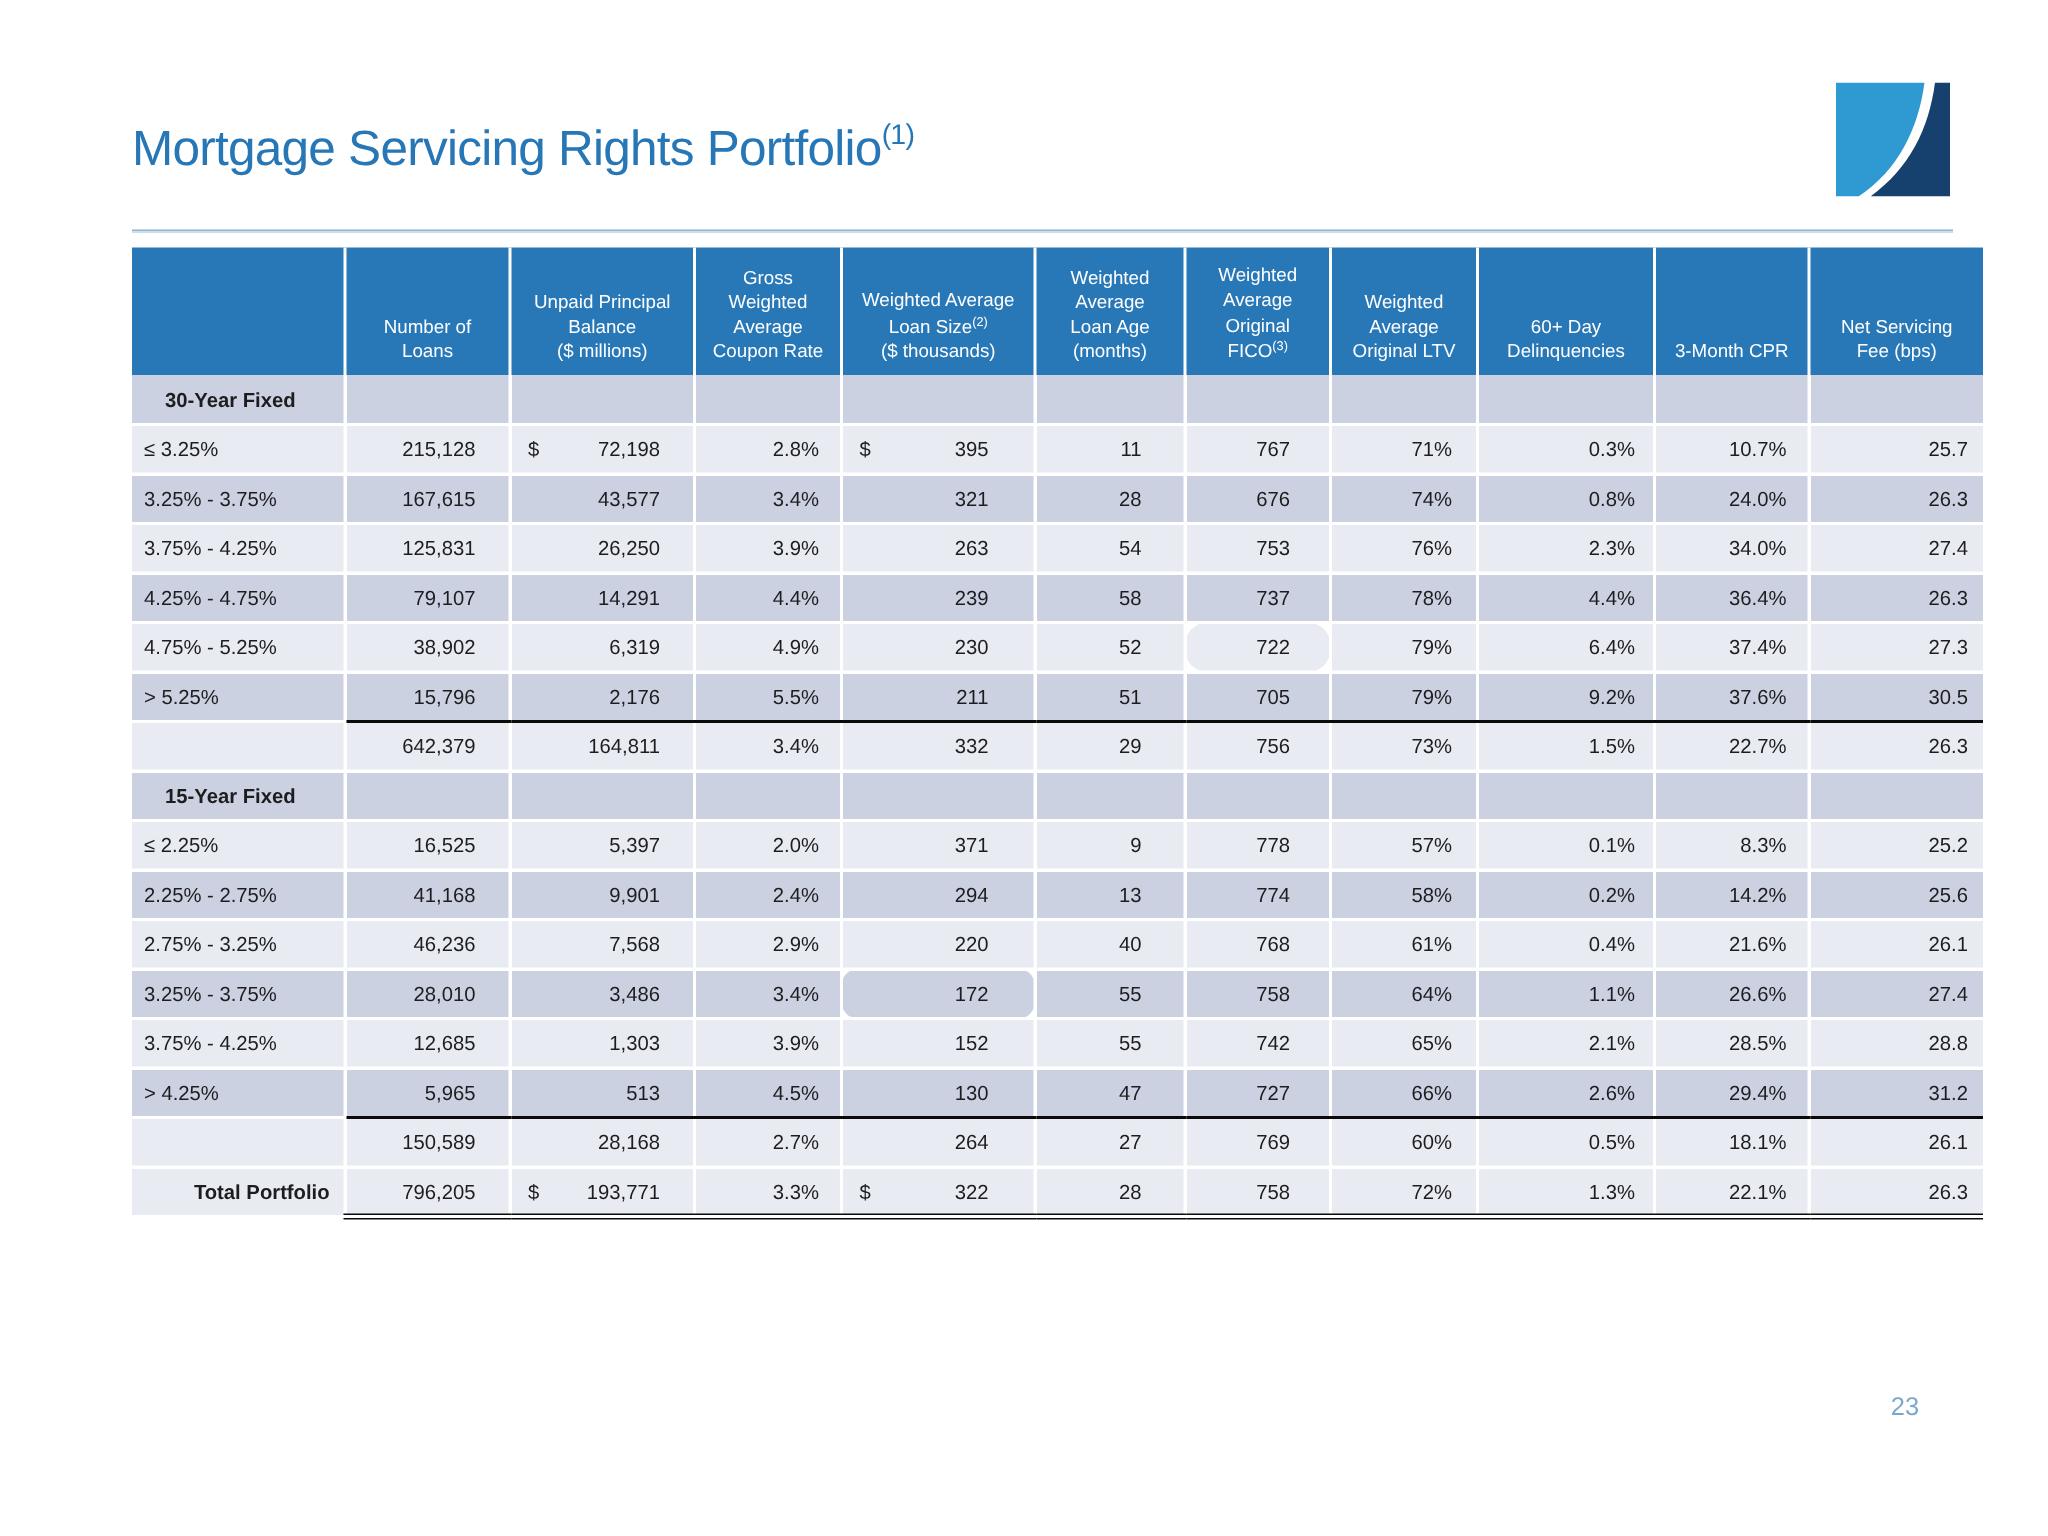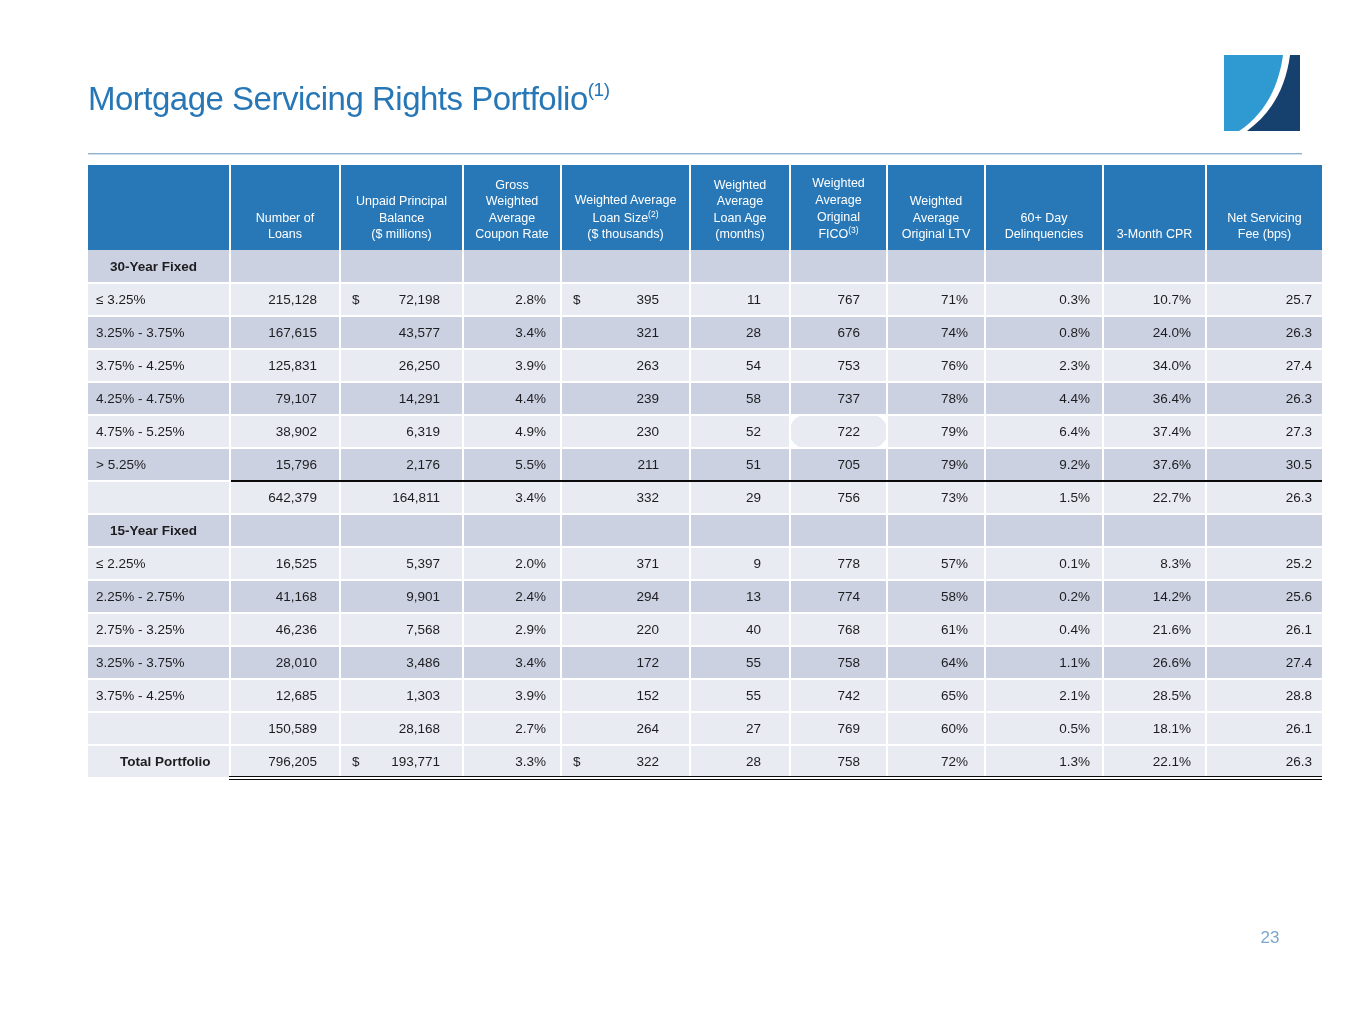--- a/index.html
+++ b/index.html
@@ -41,21 +41,21 @@
     border-right: 2px solid #ffffff; border-bottom: 2px solid #ffffff;
     text-align: right; white-space: nowrap; overflow: hidden;
   }
   td:last-child { border-right: none; }
 
   tr.shade-dark  td { background: var(--row-dark, #CCD1E2); }
   tr.shade-light td { background: var(--row-light, #E9EBF3); }
 
   td.label-cell { text-align: left; padding-left: 8px; }
   td.label-section, td.label-total { font-weight: 700; padding-left: 22px; }
-  td.label-grand-total { font-weight: 700; padding-left: 32px; }
+  td.label-grand-total { font-weight: 700; padding-left: 32px; text-align: center; }
 
   
   .money { display: flex; justify-content: space-between; align-items: center; height: 100%; }
   .money .cur { padding-left: 11px; }
 
   
   tr.rule-single td.num  { border-bottom: 2px solid #0a0a0a; }
   tr.rule-thick  td.num  { border-bottom: 3px solid #0a0a0a; }
   tr.rule-double td.num  { border-bottom: 4px double #0a0a0a; }
 
@@ -275,40 +275,53 @@
             <td class="num" style="padding-right: 16px;">61%</td>
             <td class="num" style="padding-right: 12px;">0.4%</td>
             <td class="num" style="padding-right: 14px;">21.6%</td>
             <td class="num" style="padding-right: 10px;">26.1</td>
           </tr>
           <tr class="shade-dark">
             <td class="label-cell label-data">3.25% - 3.75%</td>
             <td class="num" style="padding-right: 22px;">28,010</td>
             <td class="num" style="padding-right: 22px;">3,486</td>
             <td class="num" style="padding-right: 14px;">3.4%</td>
-            <td class="num" style="padding-right: 30px;">172</td>
+            <td class="num" style="padding-right: 30px; border-radius: 11px;">172</td>
             <td class="num" style="padding-right: 28px;">55</td>
             <td class="num" style="padding-right: 26px;">758</td>
             <td class="num" style="padding-right: 16px;">64%</td>
             <td class="num" style="padding-right: 12px;">1.1%</td>
             <td class="num" style="padding-right: 14px;">26.6%</td>
             <td class="num" style="padding-right: 10px;">27.4</td>
           </tr>
           <tr class="shade-light">
             <td class="label-cell label-data">3.75% - 4.25%</td>
             <td class="num" style="padding-right: 22px;">12,685</td>
             <td class="num" style="padding-right: 22px;">1,303</td>
             <td class="num" style="padding-right: 14px;">3.9%</td>
             <td class="num" style="padding-right: 30px;">152</td>
             <td class="num" style="padding-right: 28px;">55</td>
             <td class="num" style="padding-right: 26px;">742</td>
             <td class="num" style="padding-right: 16px;">65%</td>
             <td class="num" style="padding-right: 12px;">2.1%</td>
             <td class="num" style="padding-right: 14px;">28.5%</td>
             <td class="num" style="padding-right: 10px;">28.8</td>
+          </tr>
+          <tr class="shade-dark rule-single">
+            <td class="label-cell label-data">&gt; 4.25%</td>
+            <td class="num" style="padding-right: 22px;">5,965</td>
+            <td class="num" style="padding-right: 22px;">513</td>
+            <td class="num" style="padding-right: 14px;">4.5%</td>
+            <td class="num" style="padding-right: 30px;">130</td>
+            <td class="num" style="padding-right: 28px;">47</td>
+            <td class="num" style="padding-right: 26px;">727</td>
+            <td class="num" style="padding-right: 16px;">66%</td>
+            <td class="num" style="padding-right: 12px;">2.6%</td>
+            <td class="num" style="padding-right: 14px;">29.4%</td>
+            <td class="num" style="padding-right: 10px;">31.2</td>
           </tr>
           <tr class="shade-light">
             <td class="label-cell label-subtotal"></td>
             <td class="num" style="padding-right: 22px;">150,589</td>
             <td class="num" style="padding-right: 22px;">28,168</td>
             <td class="num" style="padding-right: 14px;">2.7%</td>
             <td class="num" style="padding-right: 30px;">264</td>
             <td class="num" style="padding-right: 28px;">27</td>
             <td class="num" style="padding-right: 26px;">769</td>
             <td class="num" style="padding-right: 16px;">60%</td>

